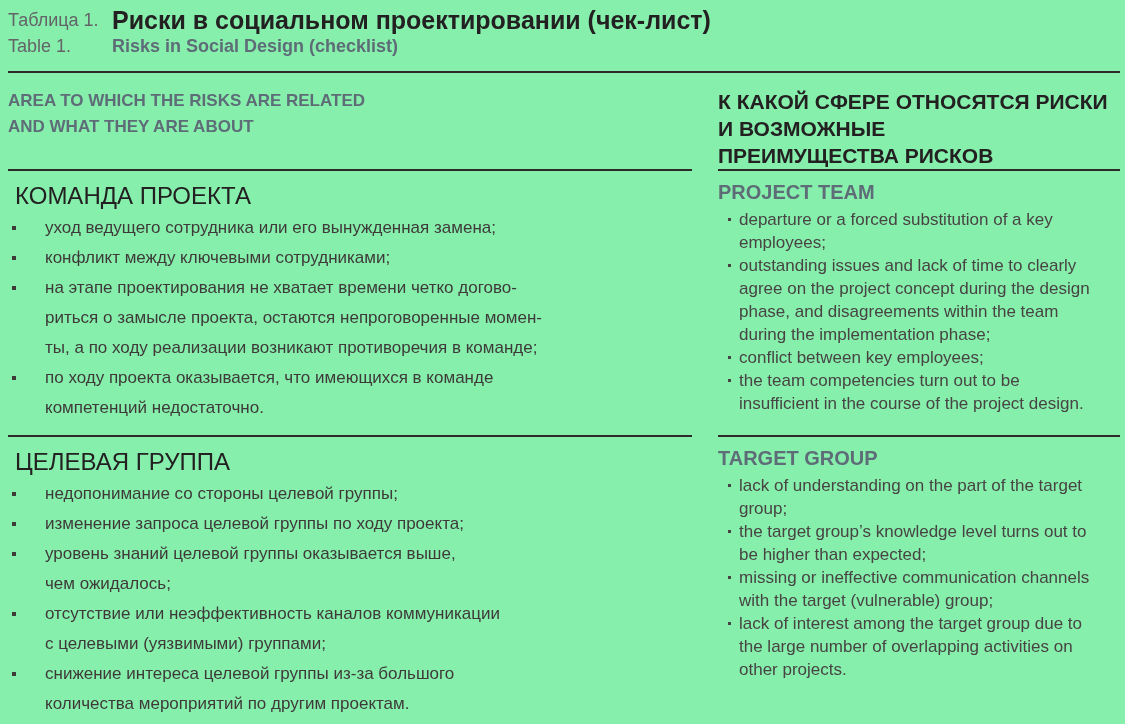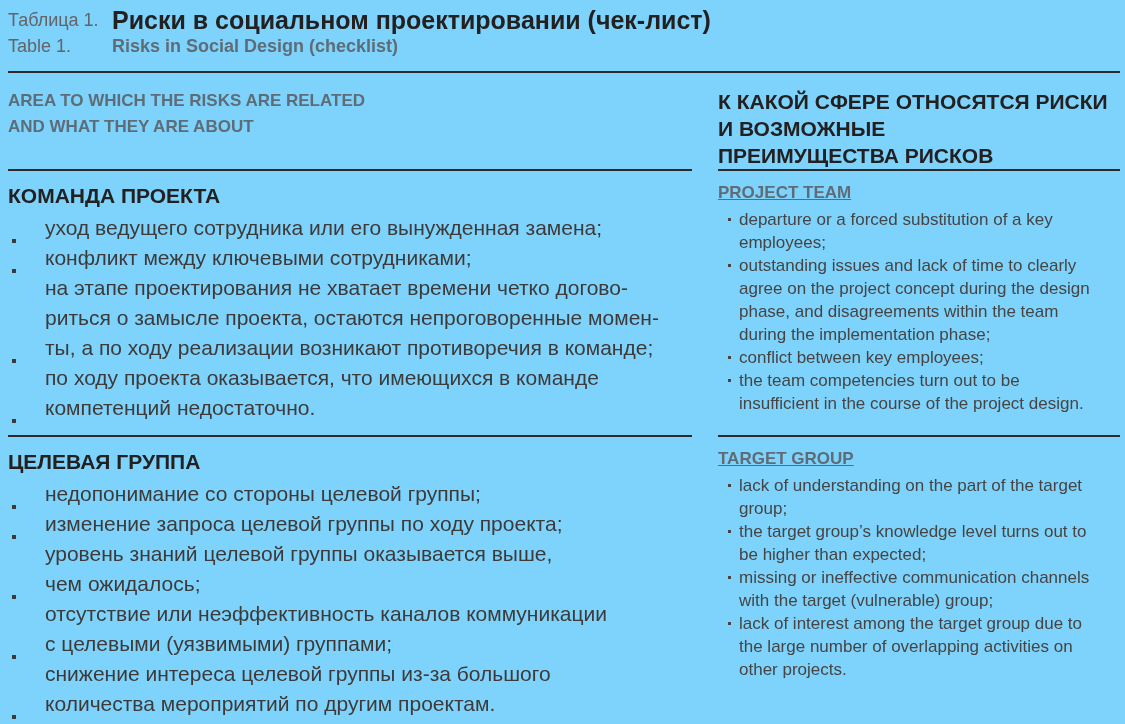--- a/index.html
+++ b/index.html
@@ -1,43 +1,43 @@
 <!DOCTYPE html>
 <html><head>
 <meta charset="utf-8">
 <style>
   html,body{margin:0;padding:0;}
   body{background:#f0efed;}
   .page{
     width:1125px;height:724px;
-    background:#7dd3fc;
+    background:#86efac;
     font-family:"Liberation Sans",sans-serif;
     box-sizing:border-box;
     padding:0 5px 0 8px;
     overflow:hidden;
   }
   
   .caption{display:grid;grid-template-columns:104px 1fr;padding-top:7px;}
   .cap-label{font-size:18px;line-height:26px;color:#636468;}
   .cap-title-ru{font-size:25px;line-height:26px;font-weight:bold;color:#232021;}
   .cap-title-en{font-size:18px;line-height:26px;font-weight:bold;color:#5e6c77;}
   
   .rule-top{height:0;border-top:2px solid #2e2a29;margin-top:12px;}
   
   .grid{display:grid;grid-template-columns:684px 1fr;column-gap:26px;}
   .hdr{min-height:96px;box-sizing:border-box;padding-top:15px;}
   .hdr-ru{font-size:21px;line-height:27px;font-weight:bold;color:#232021;white-space:pre-line;}
   .hdr-en{font-size:17px;line-height:26px;font-weight:bold;color:#5e6c77;white-space:pre-line;}
   .sec{border-top:2px solid #2e2a29;box-sizing:border-box;}
   .sec.ru{padding:10px 0 12px;}
   .sec.en{padding:8px 0 6px;}
-  .sec-heading-ru{font-size:21px;line-height:30px;font-weight:bold;color:#232021;margin-bottom:2px;}
-  .sec-heading-en{font-size:17px;line-height:23px;font-weight:bold;color:#5e6c77;margin:2px 0 4px;text-decoration:underline;}
+  .sec-heading-ru{font-size:24px;line-height:30px;font-weight:normal;color:#232021;margin-bottom:2px;margin-left:7px;}
+  .sec-heading-en{font-size:20px;line-height:23px;font-weight:bold;color:#5e6c77;margin:2px 0 4px;}
   .item{display:flex;}
-  .ru .item{font-size:21px;line-height:30px;color:#3e3a39;align-items:flex-end;}
+  .ru .item{font-size:17px;line-height:30px;color:#3e3a39;}
   .ru .dot{flex:0 0 37px;}
   .ru .dot::before{content:"";display:block;width:4px;height:4px;background:#3e3a39;margin:13px 0 0 4px;}
   .en .item{font-size:17px;line-height:23px;color:#474443;}
   .en .dot{flex:0 0 21px;}
   .en .dot::before{content:"";display:block;width:3px;height:3px;background:#474443;margin:10px 0 0 10px;}
   .txt{white-space:pre-line;flex:1;}
 </style>
 </head>
 <body>
 

